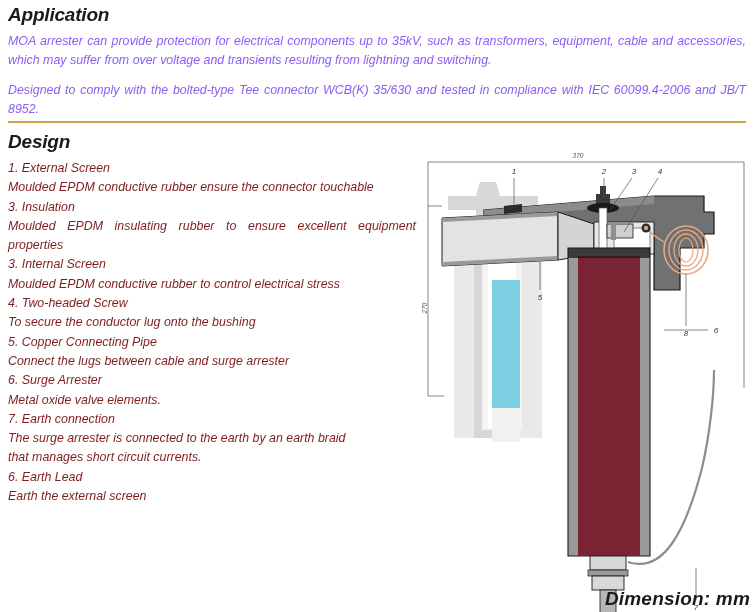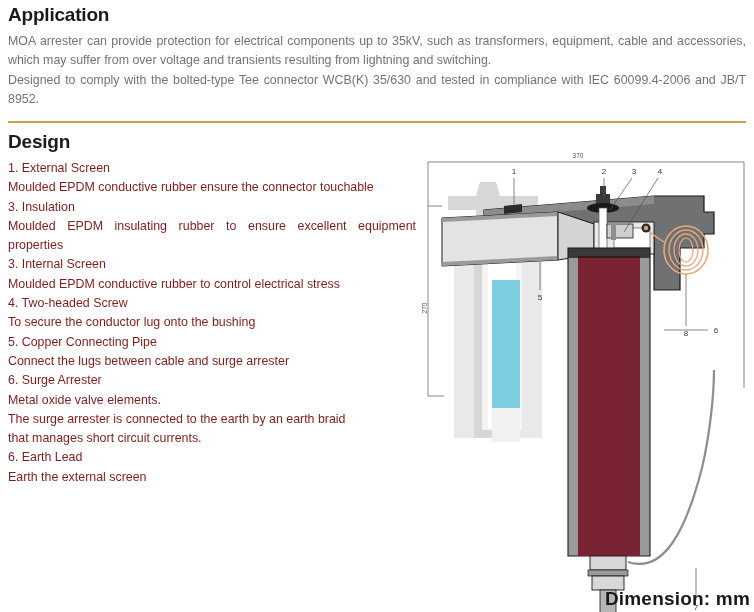--- a/index.html
+++ b/index.html
@@ -4,30 +4,30 @@
 <style>
   html,body{margin:0;padding:0;}
   body{
     width:754px;height:612px;
     background:#ffffff;
     font-family:"Liberation Sans","DejaVu Sans",sans-serif;
     color:#231f20;
     overflow:hidden;
     position:relative;
   }
-  .page{position:relative;width:724px;height:612px;}
+  .page{position:relative;width:724px;height:612px;font-style:italic;}
 
   
   .section{position:absolute;left:8px;}
   h2.heading{
     font-size:19px;font-weight:bold;margin:0 0 6px 0;
     letter-spacing:-0.2px;color:#1a1a1a;
   }
   .body-text{
-    font-size:12.4px;line-height:18.6px;color:#737373;
+    font-size:12.4px;line-height:18.6px;color:#8b5cf6;
     text-align:justify;margin:0;
   }
   .body-text p{margin:0;}
   .justified{text-align:justify;text-justify:inter-word;}
 
   .rule{
     position:absolute;left:8px;width:738px;height:2px;
     background:#c8a34a;
   }
 
@@ -50,21 +50,21 @@
 </style>
 </head>
 <body>
 
 <div class="page">
 
   <div class="section" style="top:4px;width:738px;">
     <h2 class="heading">Application</h2>
     <div class="body-text">
       <p class="justified">MOA arrester can provide protection for electrical components up to 35kV, such as transformers, equipment, cable and accessories, which may suffer from over voltage and transients resulting from lightning and switching.</p>
-      <p class="justified" style="margin-top:2px;">Designed to comply with the bolted-type Tee connector WCB(K) 35/630 and tested in compliance with IEC 60099.4-2006 and JB/T 8952.</p>
+      <p class="justified" style="margin-top:12px;">Designed to comply with the bolted-type Tee connector WCB(K) 35/630 and tested in compliance with IEC 60099.4-2006 and JB/T 8952.</p>
     </div>
   </div>
 
   <div class="rule" style="top:121px;"></div>
 
   <div class="section" style="top:131px;width:430px;">
     <h2 class="heading">Design</h2>
     <div class="design-list">
 
       <p class="item-title">1. External Screen</p>
@@ -78,20 +78,21 @@
 
       <p class="item-title">4. Two-headed Screw</p>
       <p class="item-desc">To secure the conductor lug onto the bushing</p>
 
       <p class="item-title">5. Copper Connecting Pipe</p>
       <p class="item-desc">Connect the lugs between cable and surge arrester</p>
 
       <p class="item-title">6. Surge Arrester</p>
       <p class="item-desc">Metal oxide valve elements.</p>
 
+      <p class="item-title">7. Earth connection</p>
       <p class="item-desc" style="width:352px;">The surge arrester is connected to the earth by an earth braid that manages short circuit currents.</p>
 
       <p class="item-title">6. Earth Lead</p>
       <p class="item-desc">Earth the external screen</p>
 
     </div>
   </div>
 
   <div class="drawing">
     <svg width="336" height="474" viewBox="0 0 336 474">

